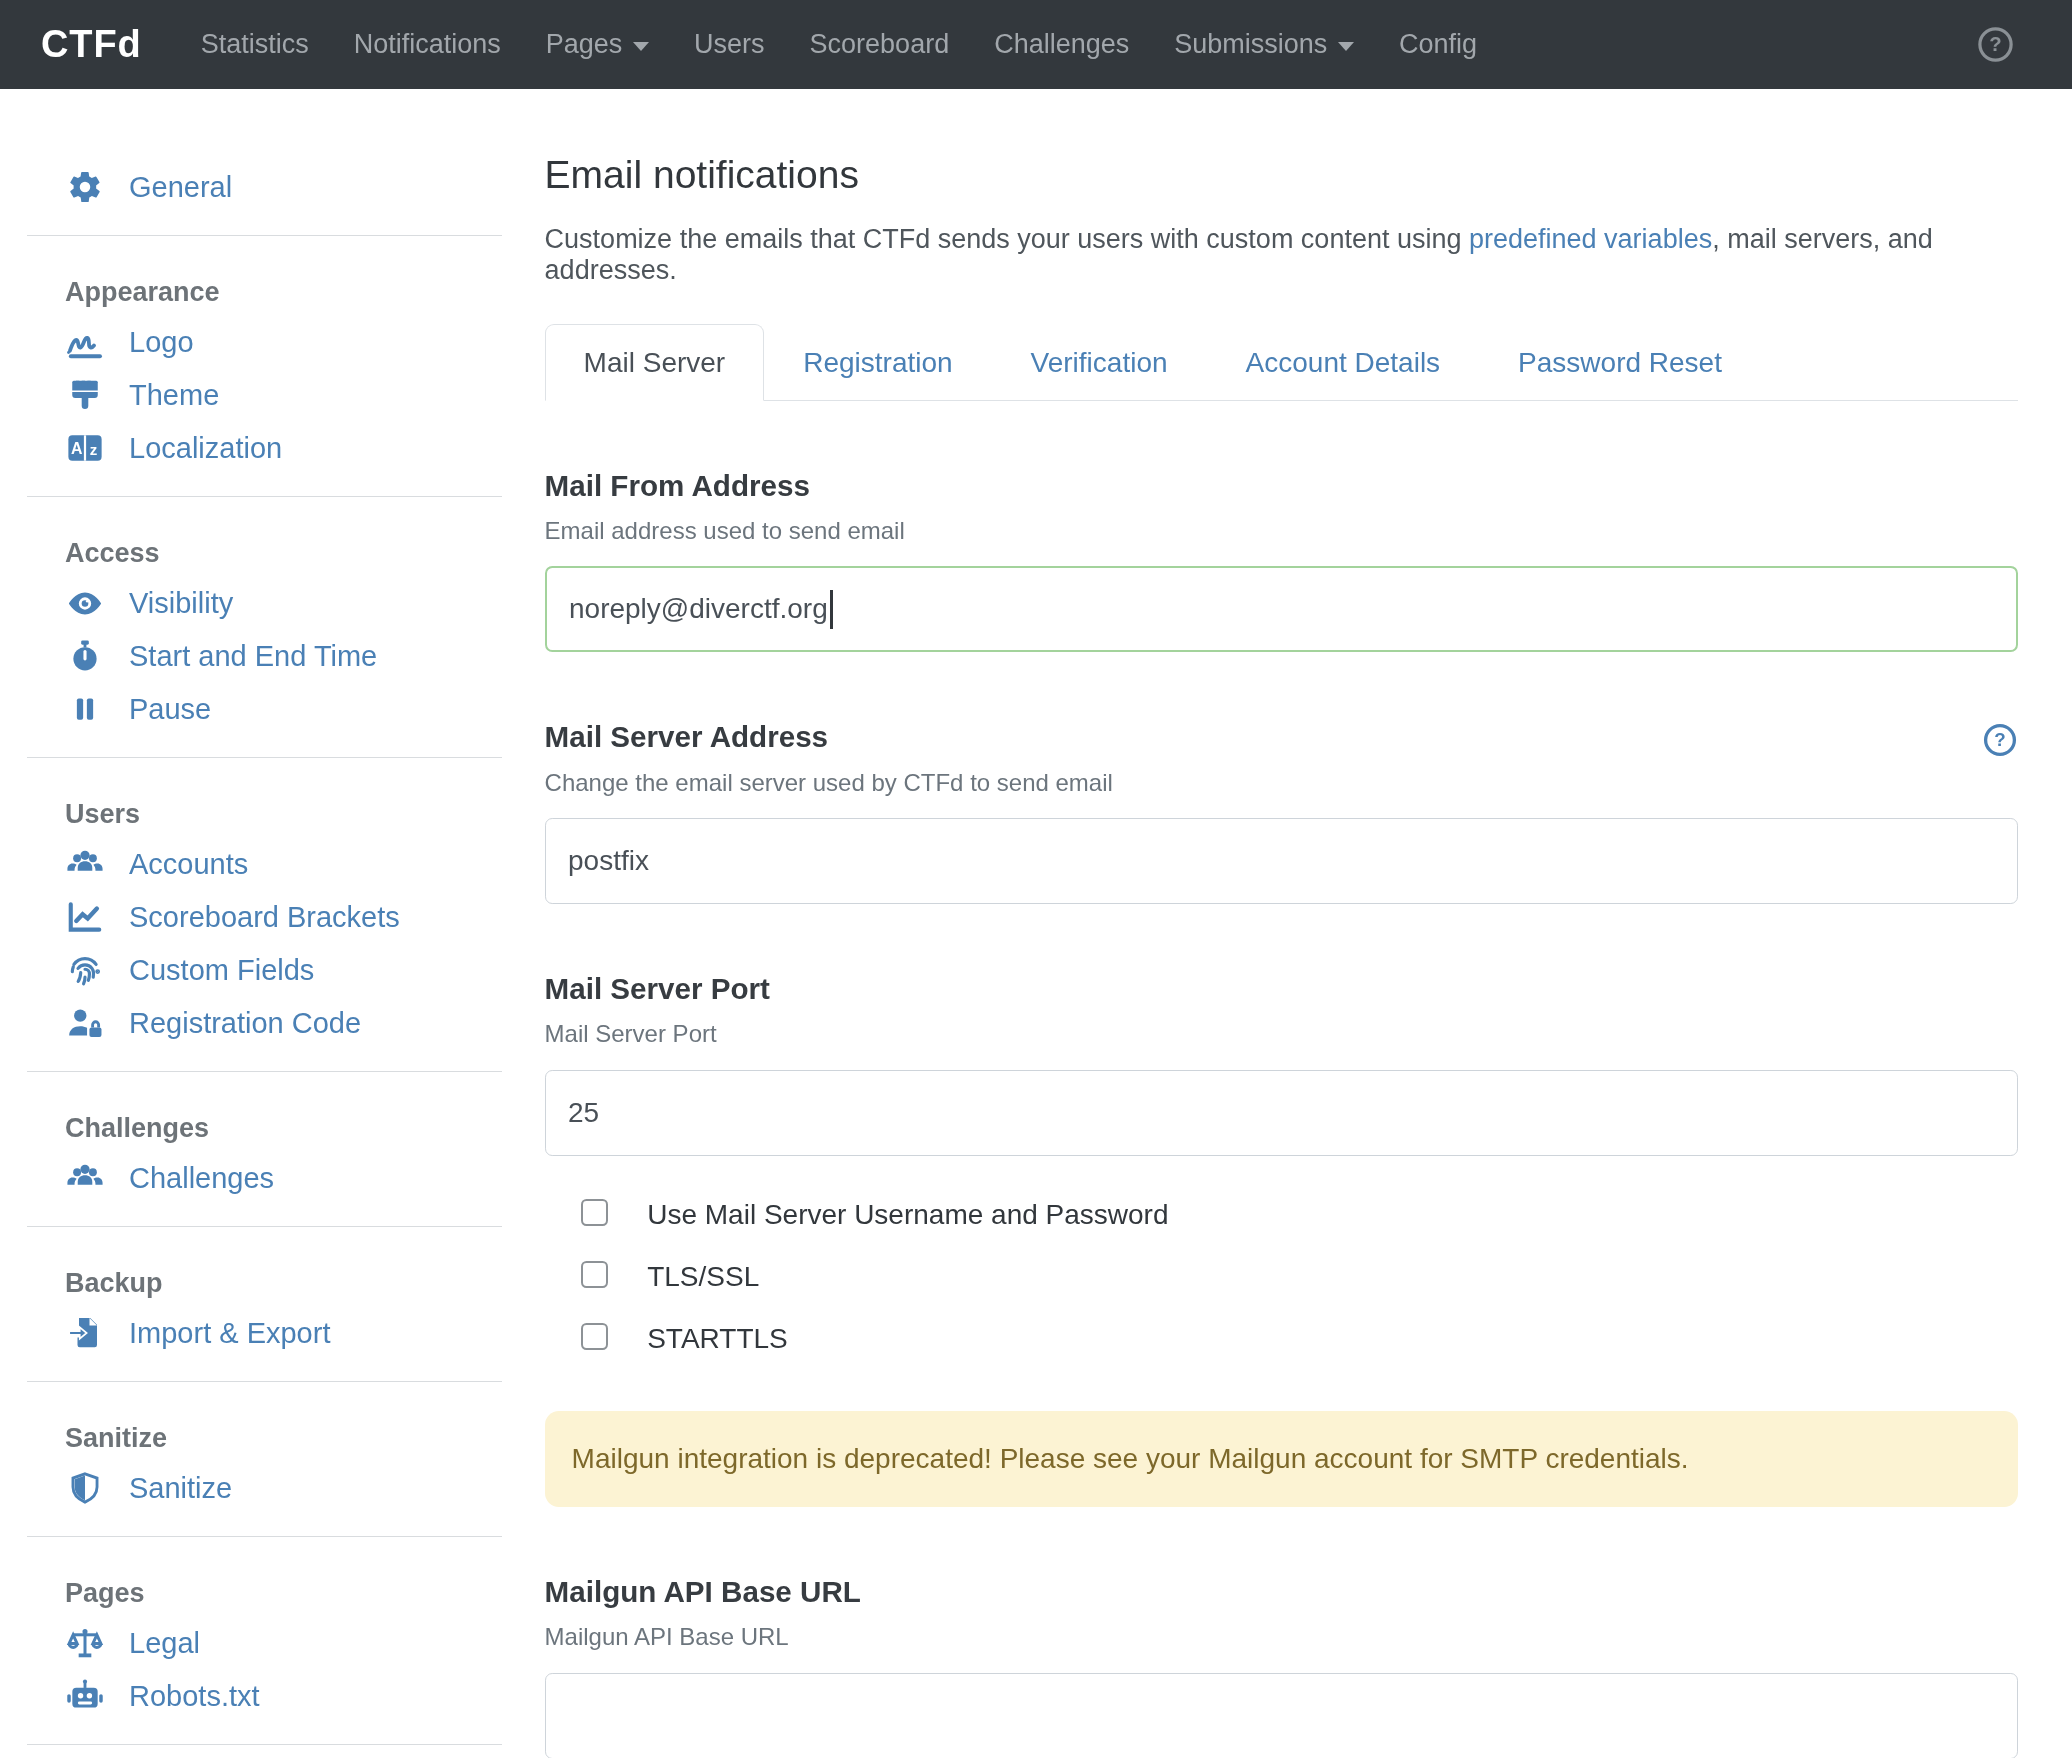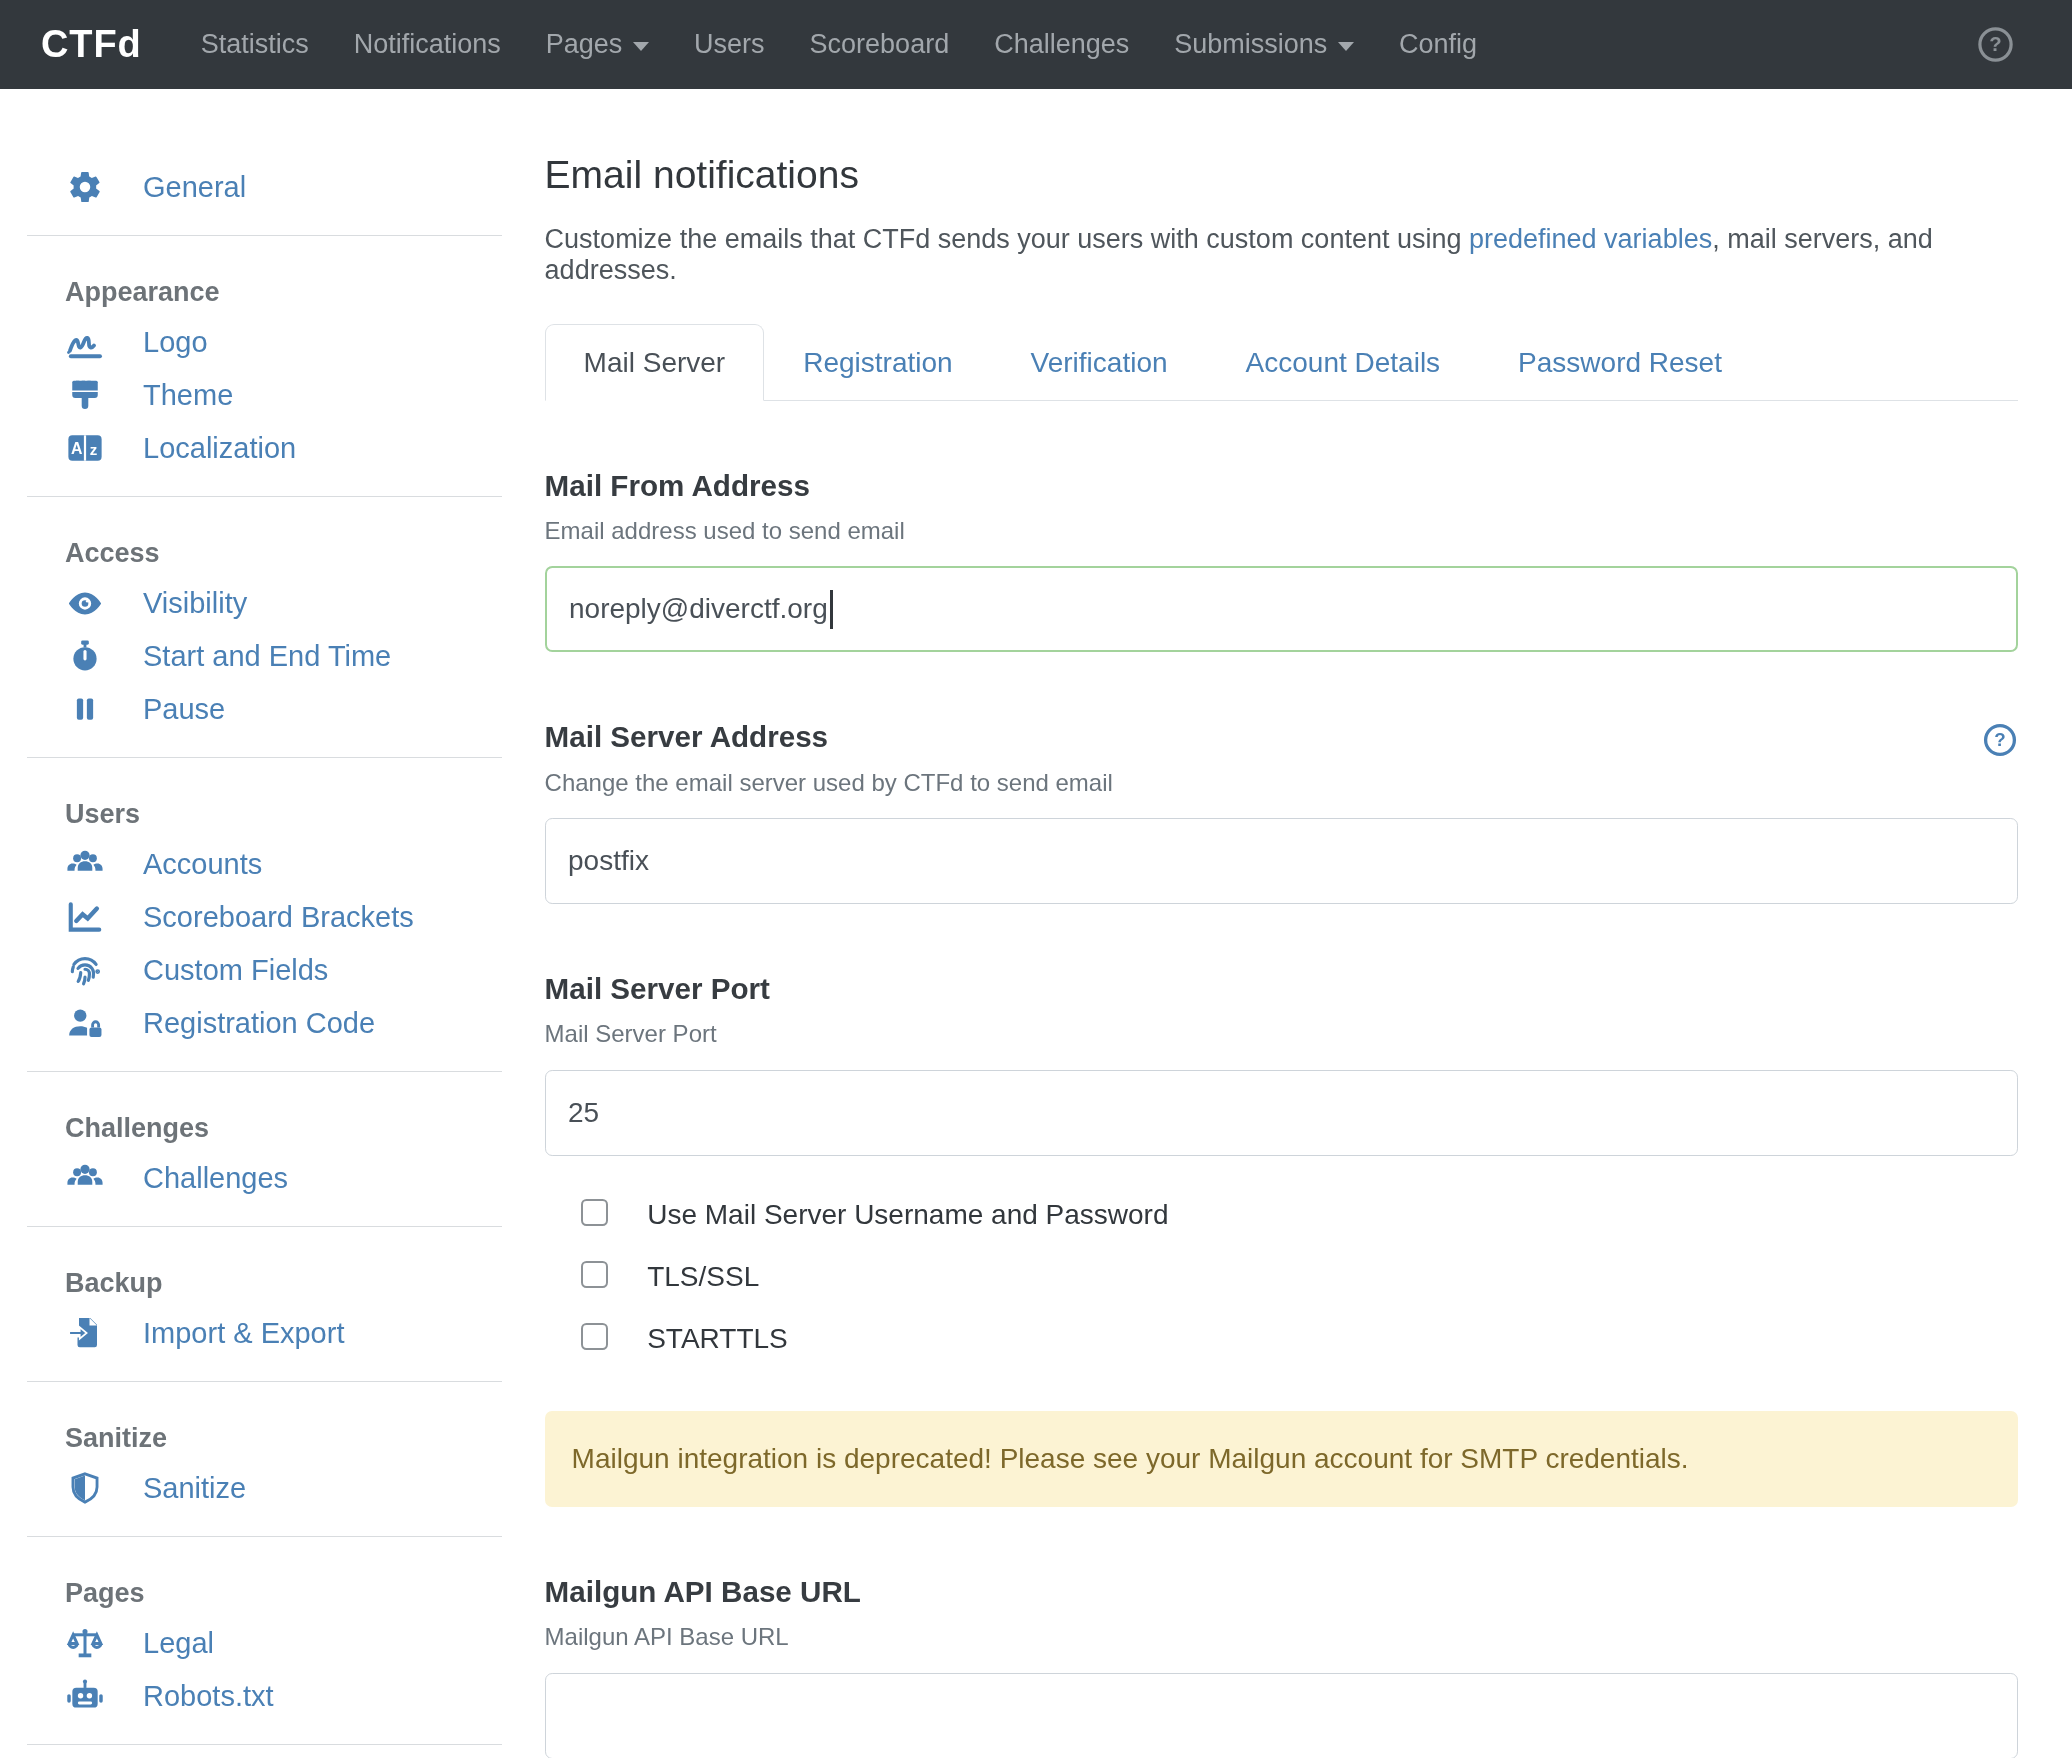--- a/index.html
+++ b/index.html
@@ -27,21 +27,21 @@
   }
   .nav-spacer { flex:1; }
   .nav-help { width:39px; height:39px; cursor:pointer; }
 
   
   .container { display:flex; align-items:flex-start; }
 
   
   .sidebar { width:515px; flex-shrink:0; padding:52px 13.4px 0 27px; }
   .side-item {
-    display:flex; align-items:center; gap:39px;
+    display:flex; align-items:center; gap:25px;
     padding-left:39px; margin:15px 0; cursor:pointer;
   }
   .side-item .label { font-size:29px; color:#4a80b5; }
   .side-icon { width:38px; height:38px; flex-shrink:0; display:flex; align-items:center; justify-content:center; }
   .side-header {
     padding-left:38px; margin:41px 0 9px;
     font-size:27px; font-weight:bold; color:#6d7378;
   }
   .sidebar hr { border:none; border-top:1.8px solid #d9dcdf; margin:29px 0; }
   .sidebar .first-item { margin-top:27px; }
@@ -80,21 +80,21 @@
 
   .checks { margin:43px 0 0 36px; }
   .check-row { display:flex; align-items:flex-start; margin-bottom:30px; cursor:pointer;gap:28px; }
   .cbox {
     width:27px; height:27px; border:2.7px solid #8d9296; border-radius:5.4px;
     margin-right:11.6px; background:#fff; flex-shrink:0;
   }
   .check-row .clabel { font-size:28px; font-weight:500; color:#32373c; }
 
   .alert-warning {
-    margin-top:56px; padding:32px 27px; border-radius:7px;
+    margin-top:56px; padding:32px 27px; border-radius:14px;
     background:#fcf3d3; color:#7d682a; font-size:28px;
   }
 </style>
 </head>
 <body>
 
 <div class="navbar">
   <div class="brand">CTFd</div>
   <div class="nav-item">
       <span>Statistics</span>

